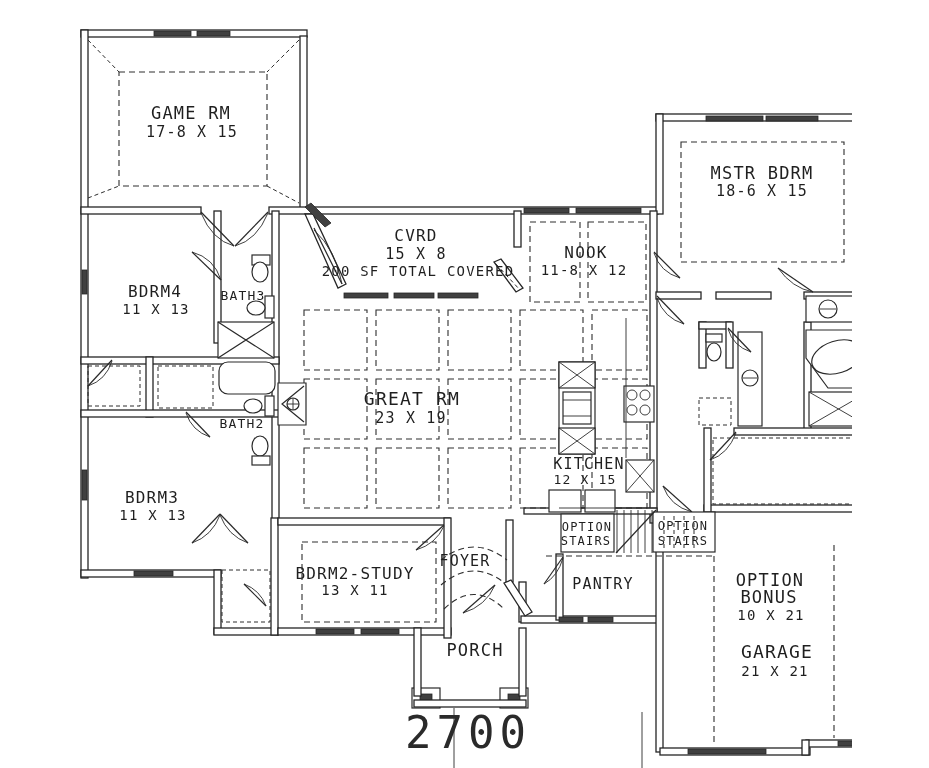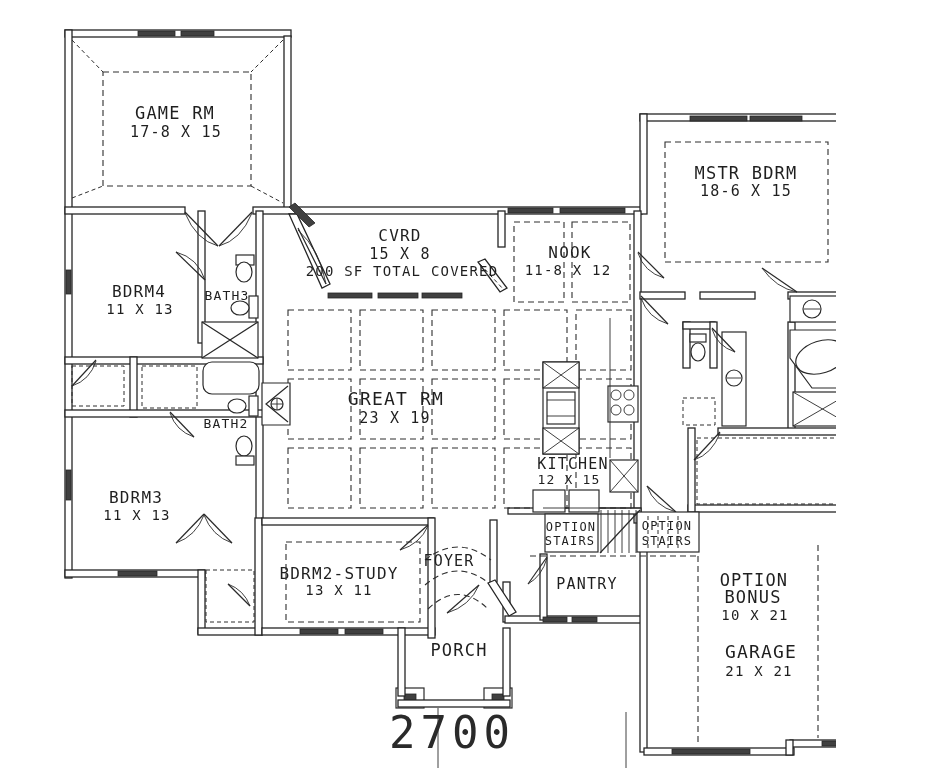--- a/index.html
+++ b/index.html
@@ -1,16 +1,16 @@
 <!DOCTYPE html>
 <html><head>
 <meta charset="utf-8">
 <style>
   html,body{margin:0;padding:0;background:#ffffff;}
-  .stage{position:relative;width:836px;height:768px;background:#ffffff;overflow:hidden;}
+  .stage{position:relative;width:836px;height:768px;background:#ffffff;overflow:hidden;padding-left:16px;}
   svg{display:block}
   .w{fill:#ffffff;stroke:#262626;stroke-width:1.3;}
   .win{fill:#404040;stroke:#262626;stroke-width:0.8;}
   .d{fill:none;stroke:#2e2e2e;stroke-width:1.1;stroke-dasharray:6 4;}
   .dd{fill:none;stroke:#2e2e2e;stroke-width:1;stroke-dasharray:4 3;}
   .f{fill:#ffffff;stroke:#2a2a2a;stroke-width:1.2;}
   .ln{stroke:#2a2a2a;stroke-width:1.2;fill:none;}
   .thin{stroke:#2a2a2a;stroke-width:0.9;fill:none;}
   .lbl{font-family:"DejaVu Sans Mono",monospace;fill:#1f1f1f;letter-spacing:1.2px;}
   .big{font-family:"DejaVu Sans Mono",monospace;fill:#2a2a2a;letter-spacing:5px;}

